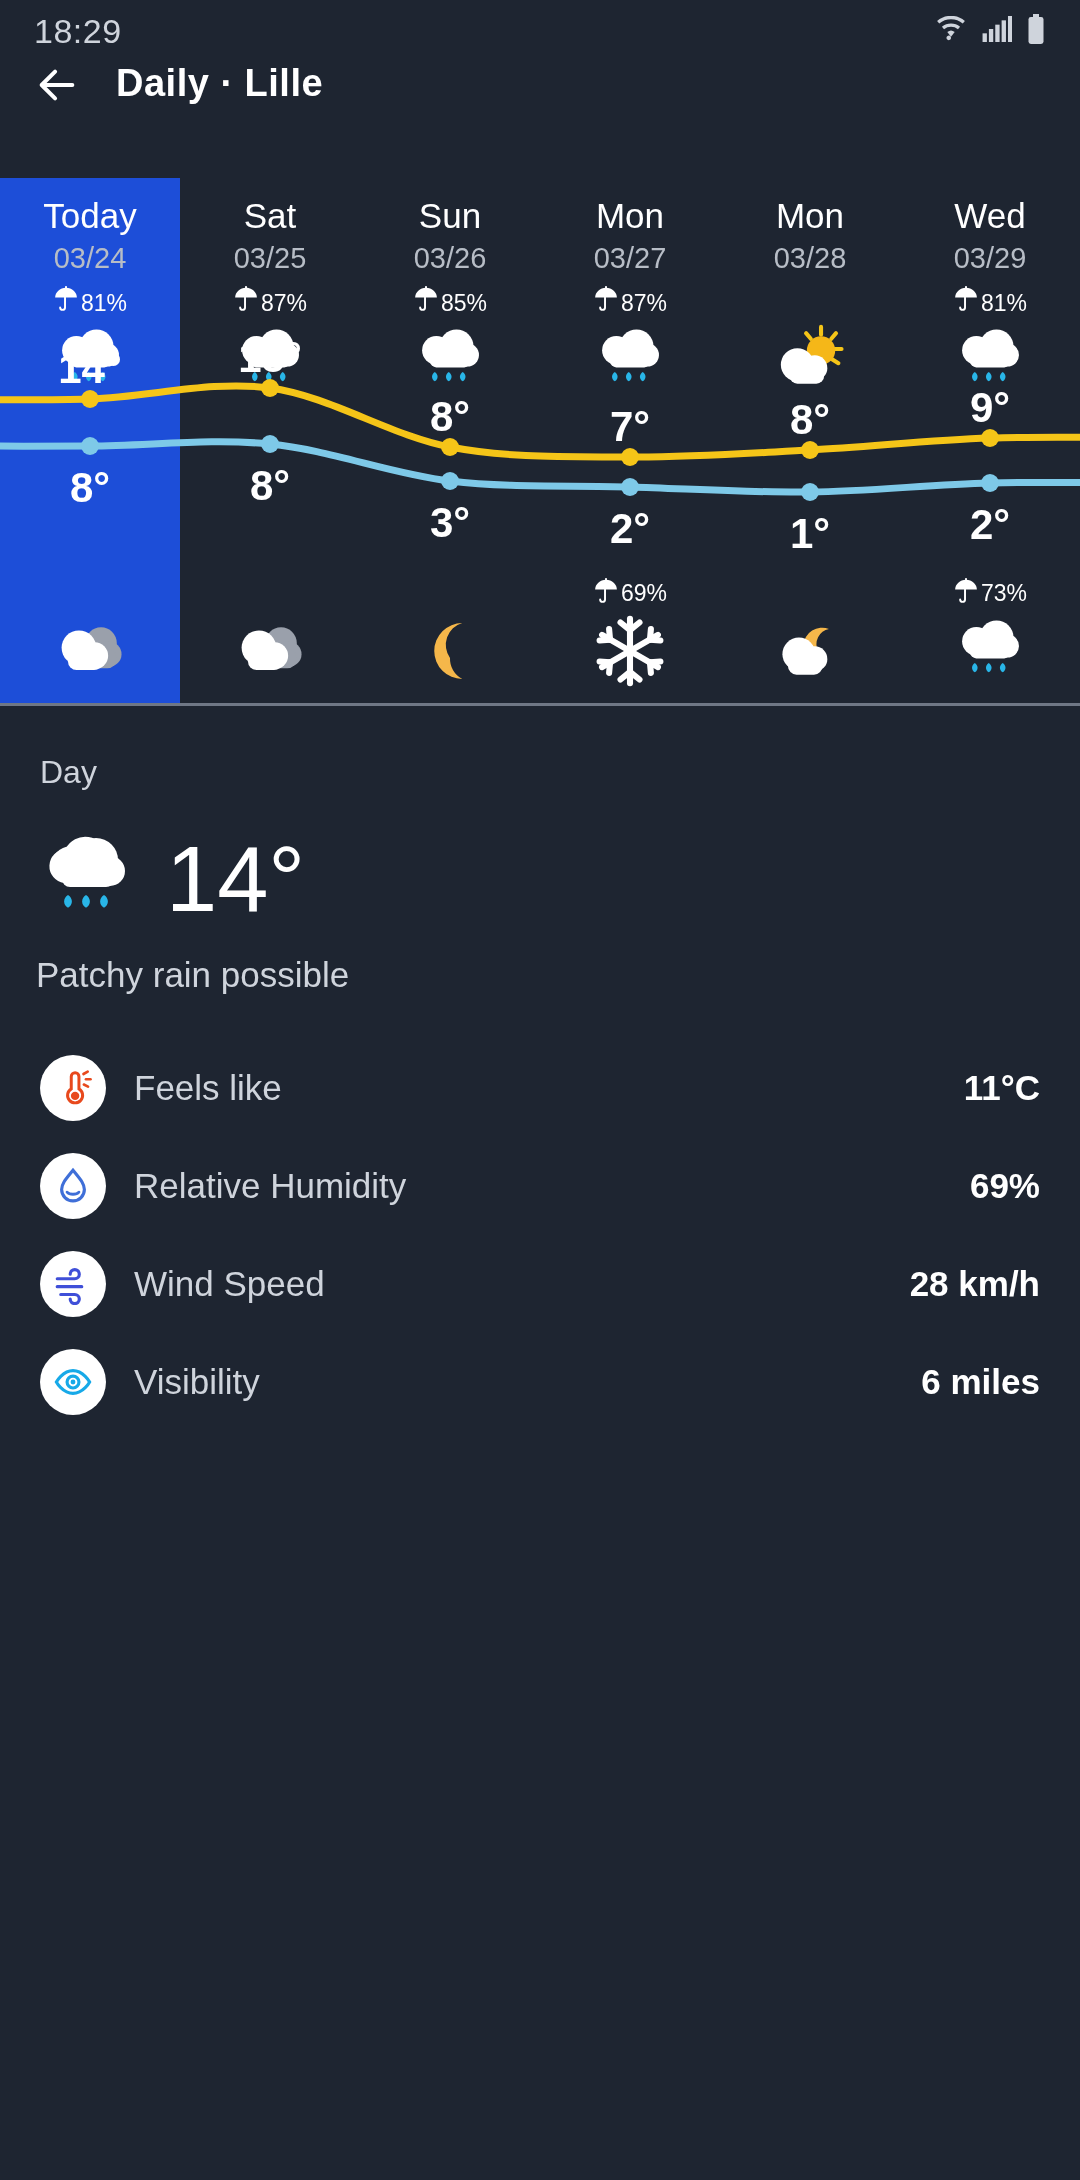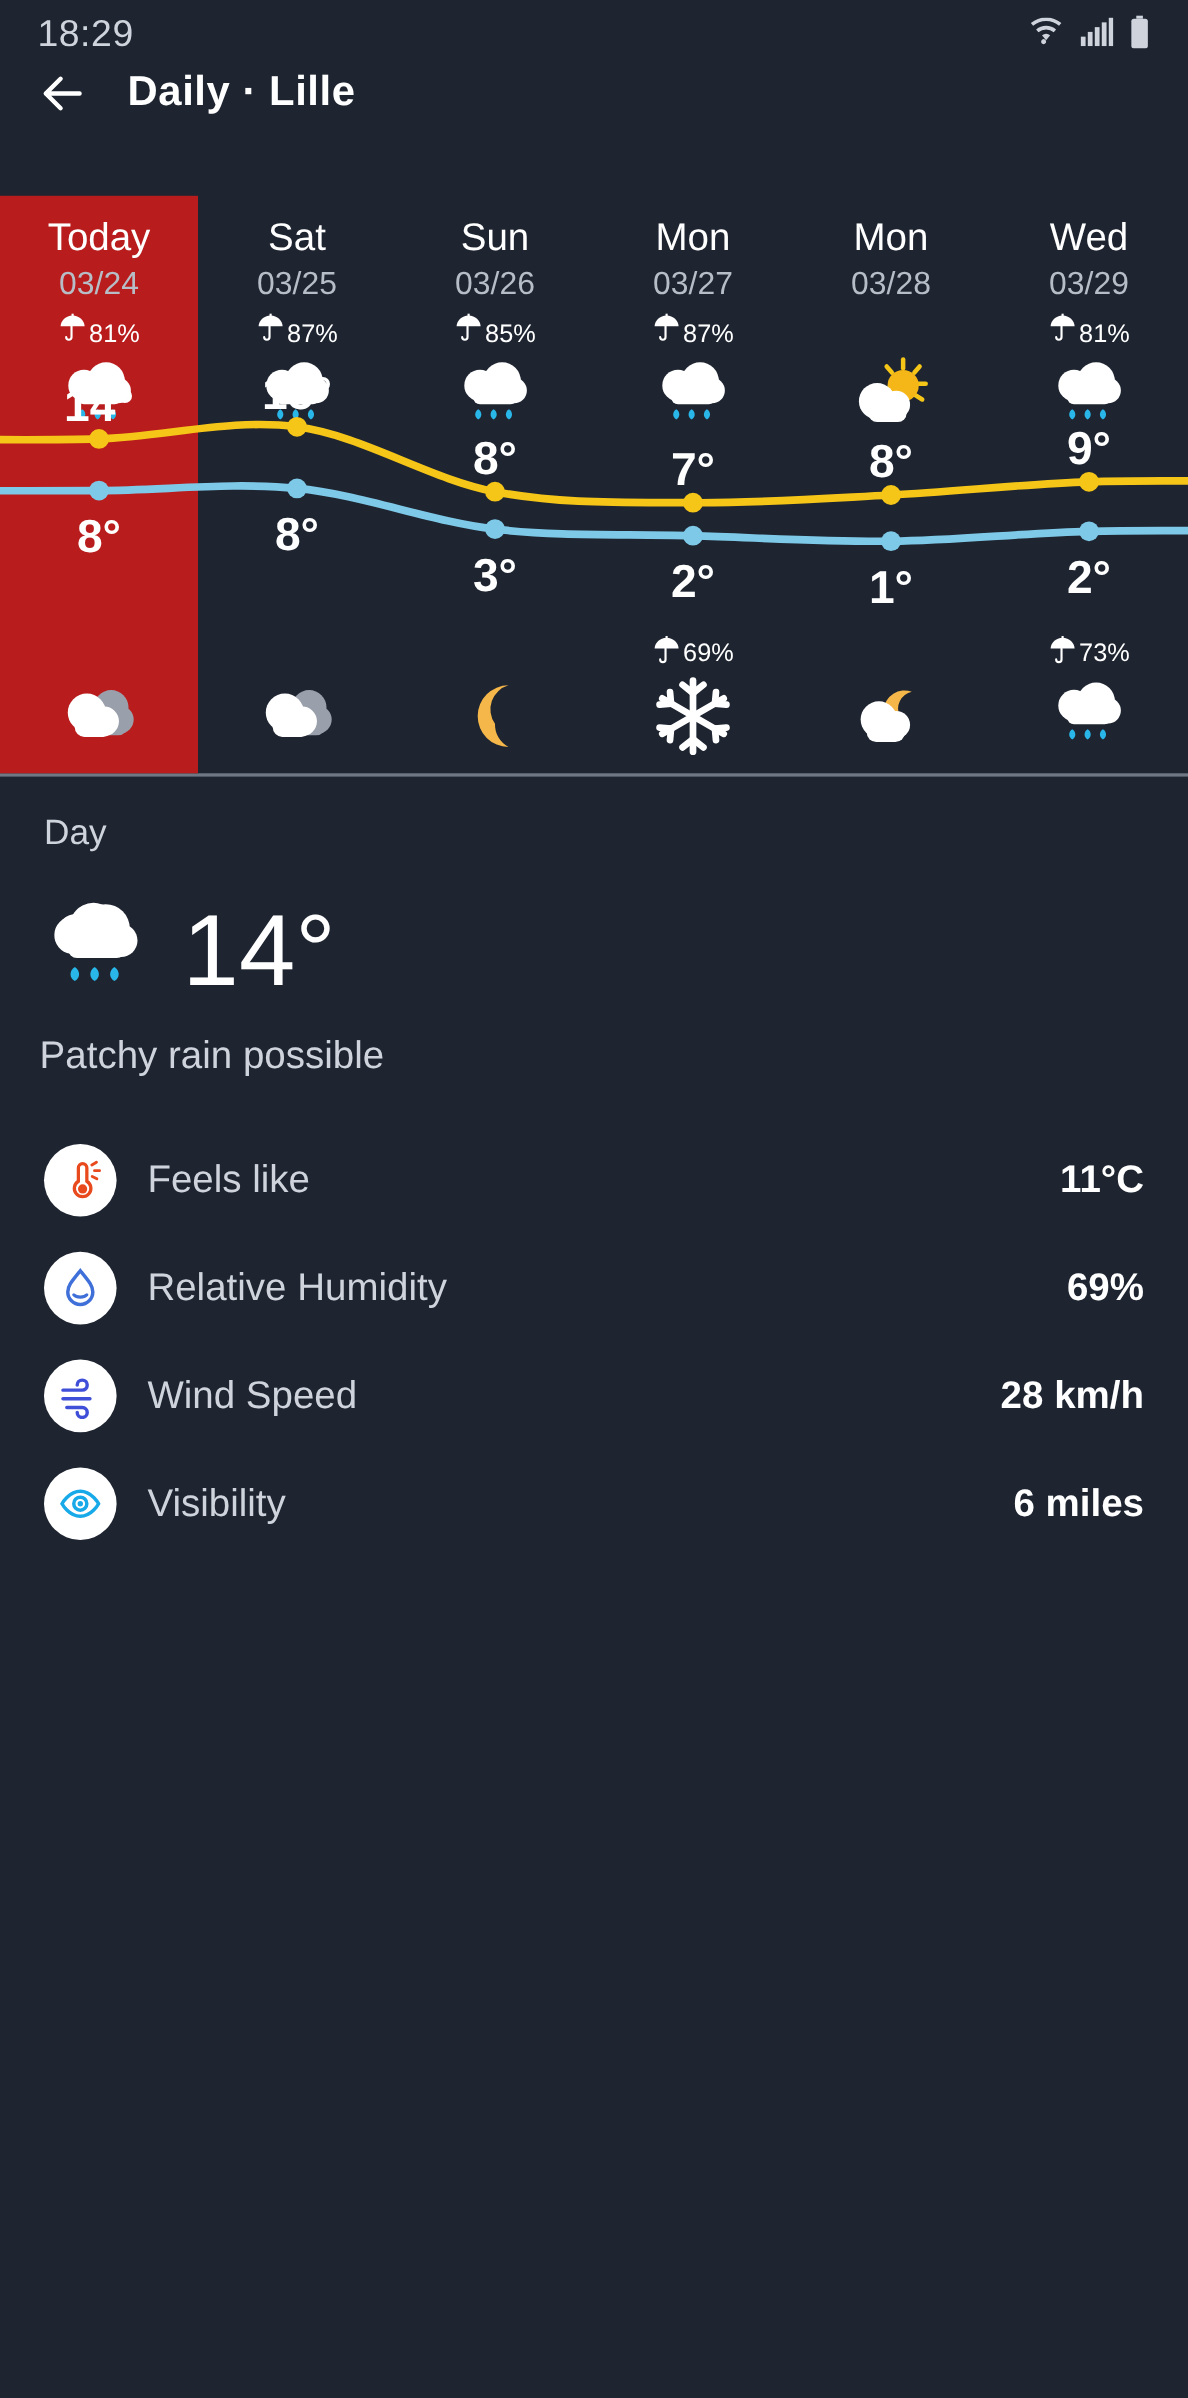--- a/index.html
+++ b/index.html
@@ -23,37 +23,37 @@
   
   .forecast {
     position: relative; height: 528px; margin-top: 4px;
     border-bottom: 3px solid #6f7785;
   }
   .cols { position: absolute; inset: 0; display: flex; }
   .col {
     flex: 1 1 0; position: relative;
     display: flex; flex-direction: column; align-items: center;
   }
-  .col.selected { background: #b91c1c; }
+  .col.selected { background: #1d4ed8; }
   .day-name { color: #ffffff; font-size: 35px; margin-top: 18px; }
   .day-date { color: #b7bdc6; font-size: 29px; margin-top: 6px; }
   .pop { display: flex; align-items: flex-end; justify-content: center; gap: 2px; height: 34px; margin-top: 8px; }
   .pop-text { color: #ffffff; font-size: 23px; }
   .pop.empty { visibility: hidden; }
   .wx-day { margin-top: 4px; height: 78px; display: flex; align-items: center; justify-content: center; }
   .temp-hi { color: #ffffff; font-size: 42px; font-weight: bold; position: absolute; }
   .temp-lo { color: #ffffff; font-size: 42px; font-weight: bold; position: absolute; }
   .night-block { position: absolute; left: 0; right: 0; bottom: 14px;
     display: flex; flex-direction: column; align-items: center; }
   .pop-night { display: flex; align-items: center; justify-content: center; gap: 2px; height: 32px; }
   .pop-night.empty { visibility: hidden; }
   .wx-night { height: 76px; display: flex; align-items: center; justify-content: center; margin-top: 4px; }
   .chartsvg { position: absolute; left: 0; top: 0; width: 1080px; height: 528px; pointer-events: none; }
   
-  .detail { padding: 32px 0 0 0; }
+  .detail { padding: 48px 0 0 0; }
   .detail-label { color: #cfd4dc; font-size: 32px; padding-left: 40px; }
   .cur-row { display: flex; align-items: flex-start; margin-top: 40px; }
   .cur-left { width: 520px; padding-left: 36px; }
   .cur-top { display: flex; align-items: center; gap: 26px; }
   .cur-temp { color: #ffffff; font-size: 92px; font-weight: 300; line-height: 1; }
   .cur-cond { color: #cfd4dc; font-size: 35px; margin-top: 28px; }
   .sun-wrap { position: relative; width: 500px; }
   .sun-times { display: flex; justify-content: space-between; margin-top: 2px; padding: 0 4px; }
   .sun-time { color: #ffffff; font-size: 31px; }
   

